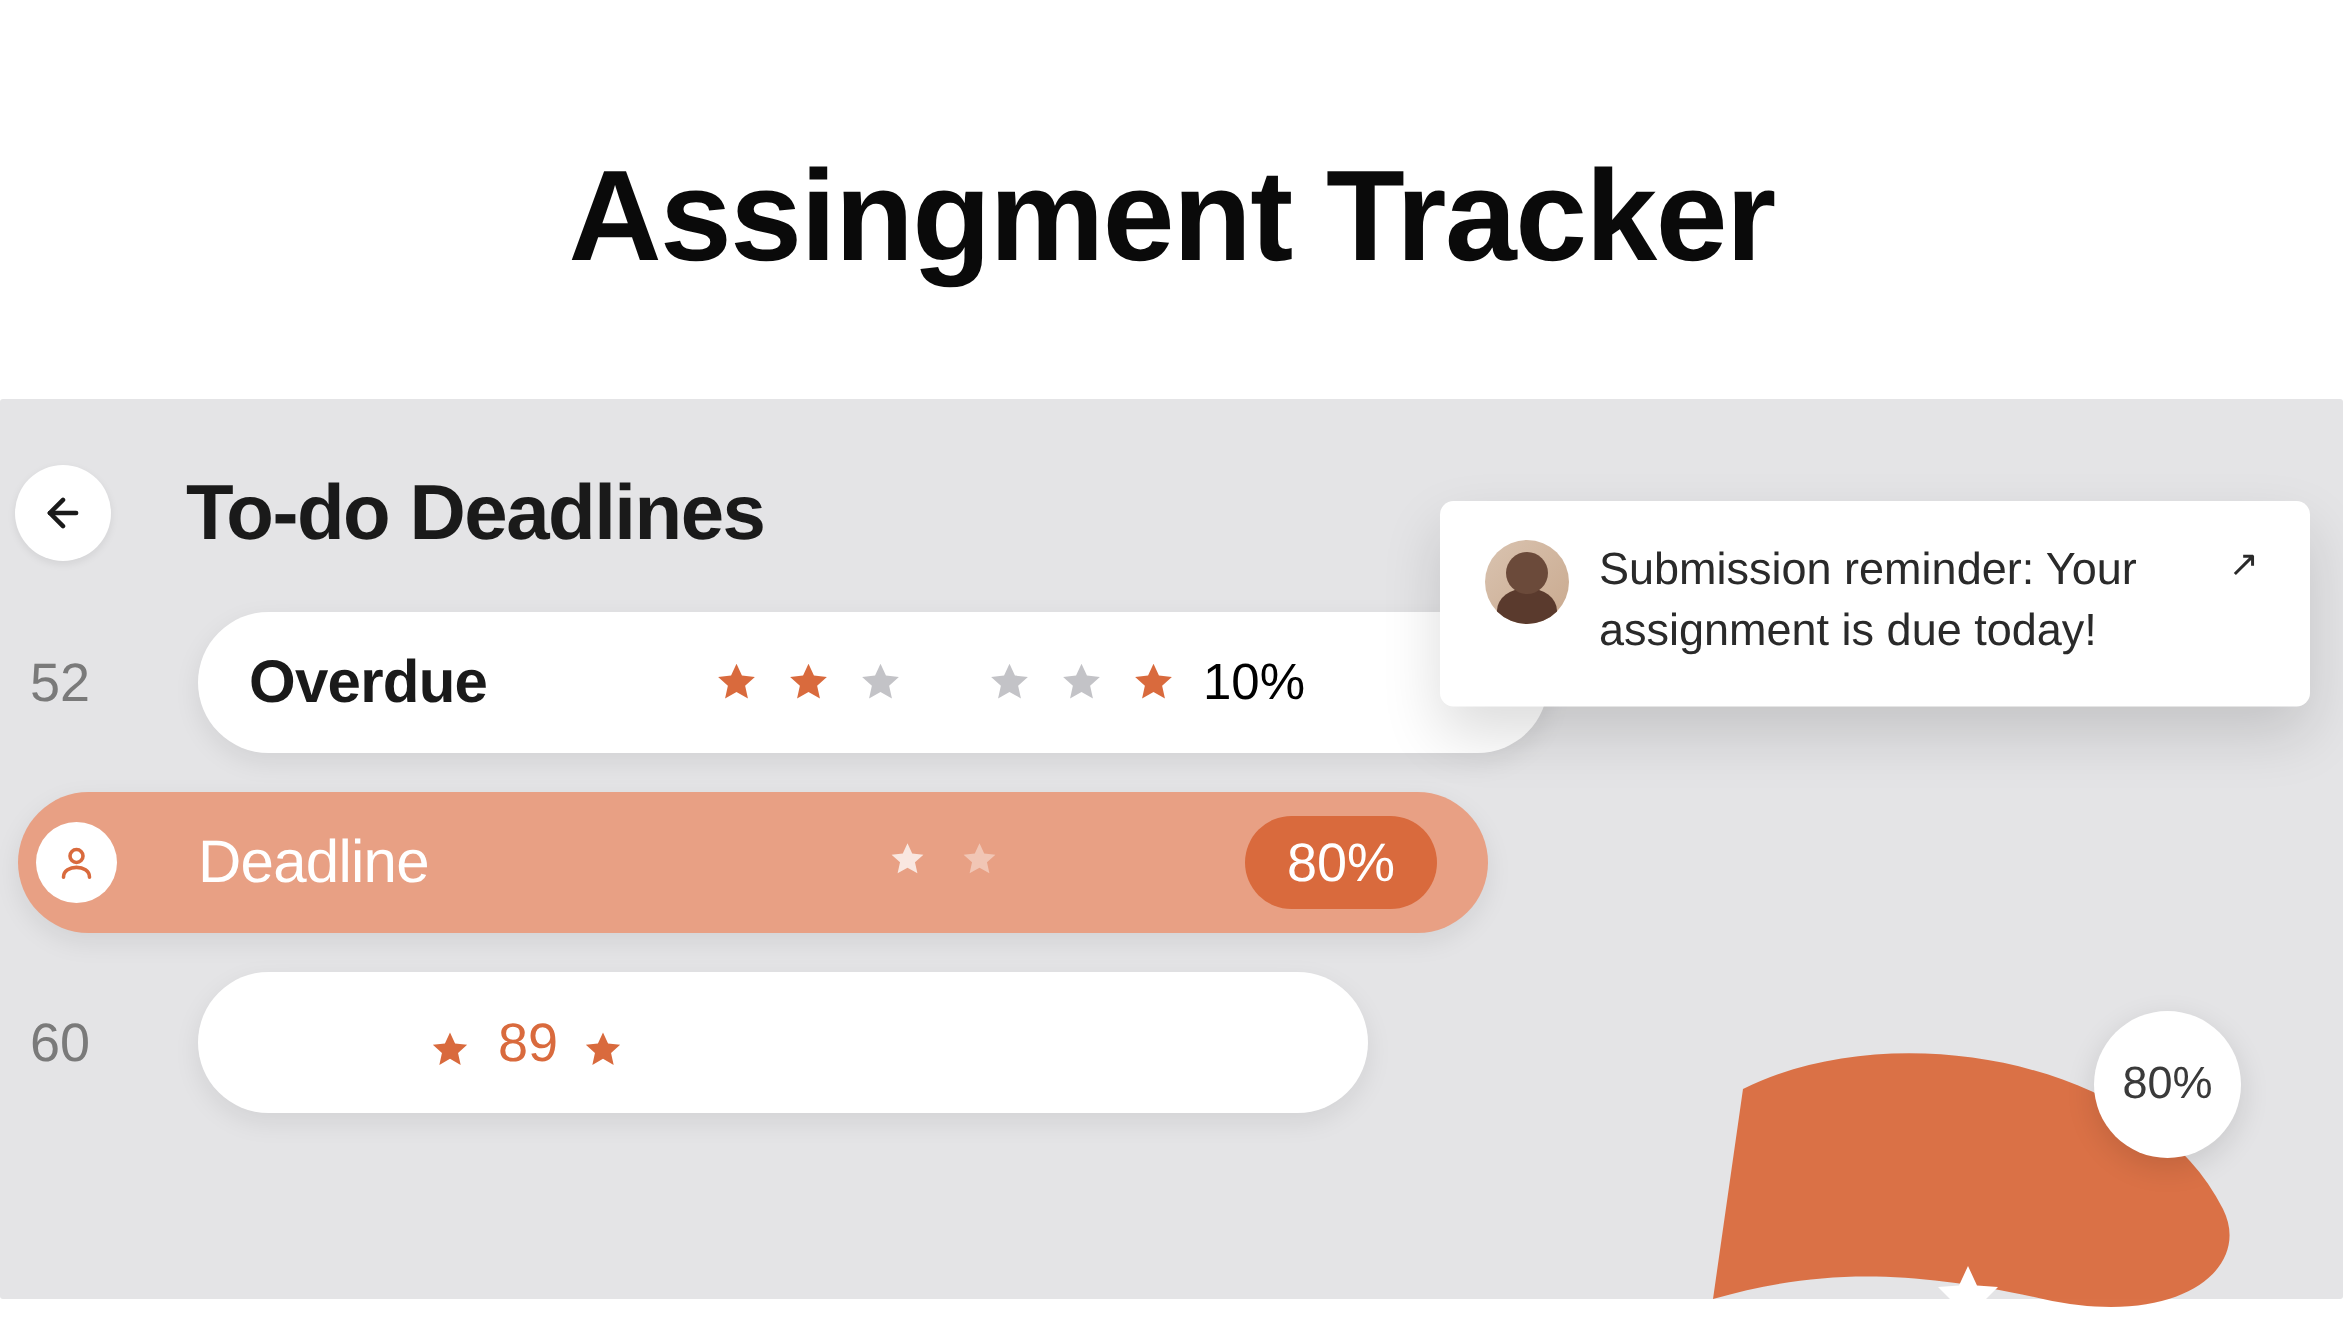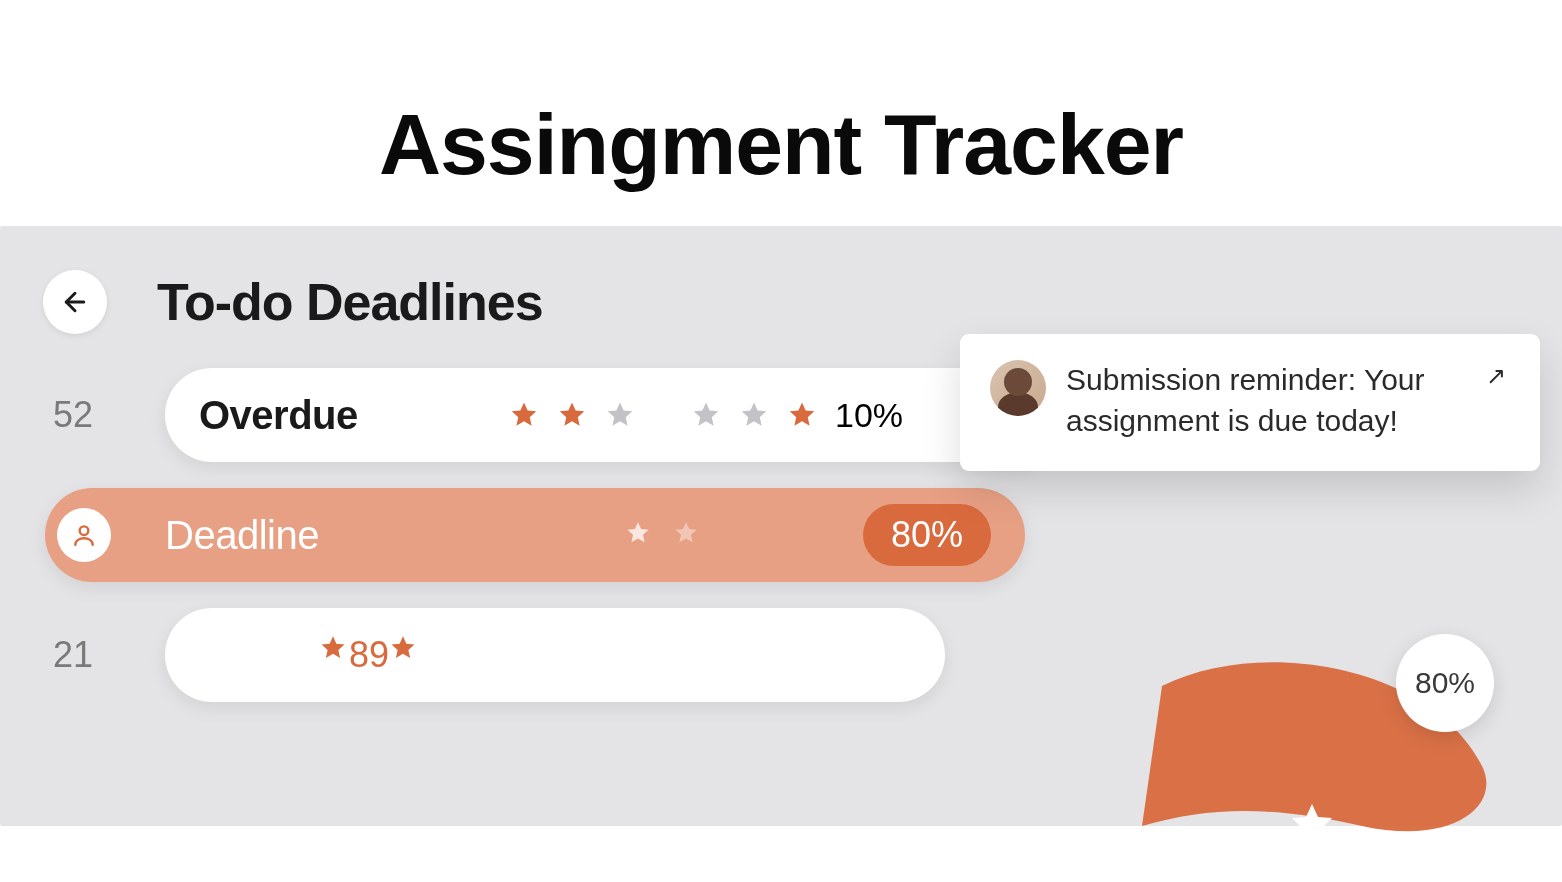--- a/index.html
+++ b/index.html
@@ -9,30 +9,29 @@
   height: 882px;
   background: #ffffff;
   position: relative;
   overflow: hidden;
 }
 .page-title {
   font-size: 86px;
   font-weight: 800;
   color: #0a0a0a;
   text-align: center;
-  padding: 95px 0 32px 0;
+  padding: 95px 0 72px 0;
   letter-spacing: -1px;
 }
 .app-area {
   position: relative;
   background: #e4e4e6;
   width: 100%;
   height: 600px;
   border-radius: 2px;
-  padding-left: 33px;
 }
 .header-row {
   display: flex;
   align-items: center;
   padding: 44px 0 0 10px;
 }
 .back-btn {
   width: 64px;
   height: 64px;
   border-radius: 50%;
@@ -123,22 +122,22 @@
   background: #ffffff;
   display: flex;
   align-items: center;
   justify-content: center;
   position: absolute;
   left: 12px;
 }
 .row-card.has-lead { padding-left: 90px; }
 .due-mid {
   display: flex;
-  align-items: flex-start;
-  gap: 0;
+  align-items: flex-end;
+  gap: 16px;
   margin-left: 120px;
 }
 .due-num {
   font-size: 36px;
   font-weight: 500;
   color: #d96a3d;
 }
 .swoosh {
   position: absolute;
   right: 40px;
@@ -293,21 +292,21 @@
               <svg viewBox="0 0 24 24" width="26" height="26">
                 <path fill="rgba(255,255,255,0.4)" d="M12 2l2.9 6.3 6.9.7-5.2 4.7 1.5 6.8L12 17l-6.1 3.5 1.5-6.8L2.2 9l6.9-.7L12 2z"></path>
               </svg>
             </span>
         </div>
         <span class="pct-pill">80%</span>
       </div>
     </div>
 
     <div class="row-wrap">
-      <div class="row-count">21</div>
+      <div class="row-count">60</div>
       <div class="row-card" style="width:780px">
         <div class="due-mid">
           <span class="star">
               <svg viewBox="0 0 24 24" width="28" height="28">
                 <path fill="#d96a3d" d="M12 2l2.9 6.3 6.9.7-5.2 4.7 1.5 6.8L12 17l-6.1 3.5 1.5-6.8L2.2 9l6.9-.7L12 2z"></path>
               </svg>
             </span>
           <span class="due-num">89</span>
           <span class="star">
               <svg viewBox="0 0 24 24" width="28" height="28">

